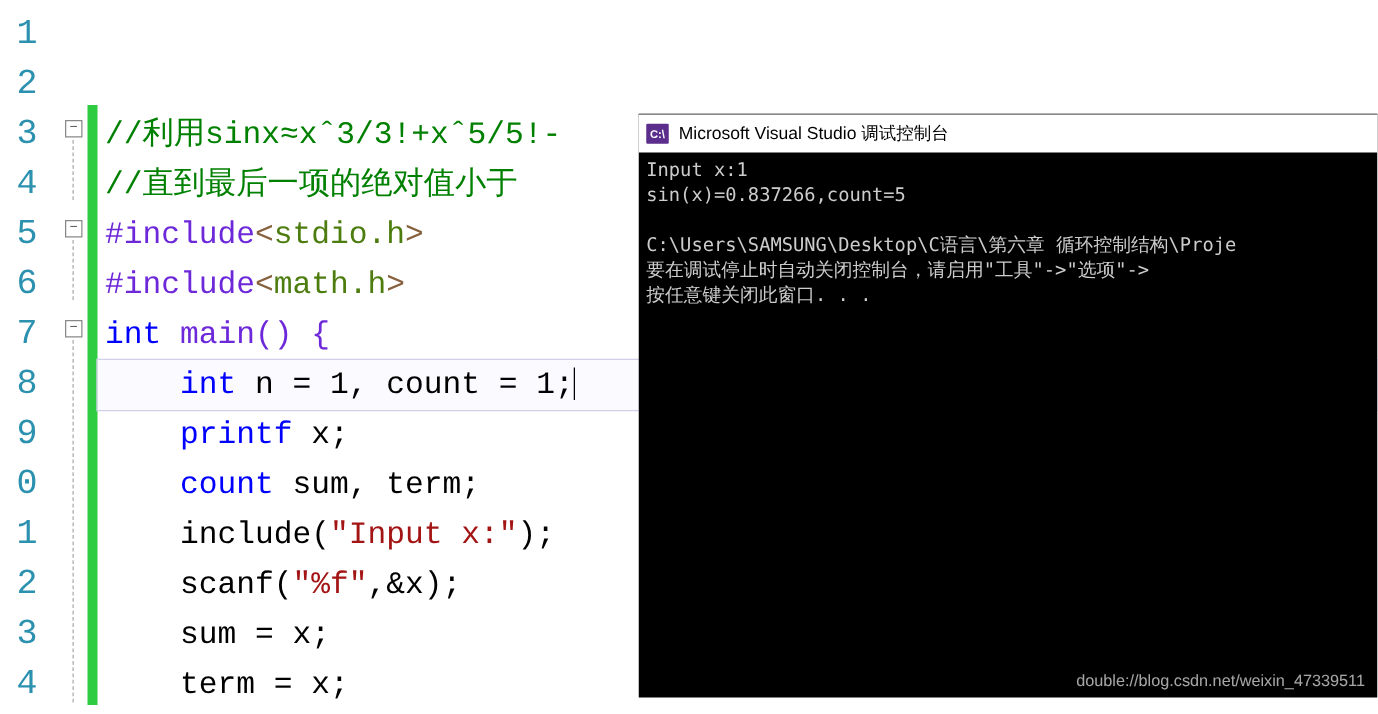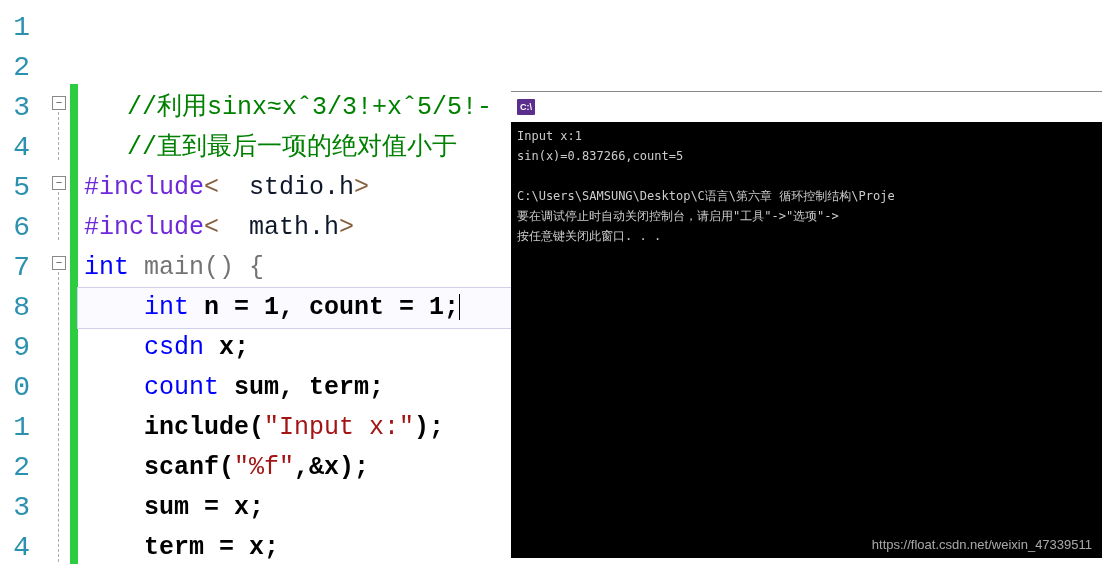--- a/index.html
+++ b/index.html
@@ -66,28 +66,28 @@
     }
     .code-line {
       height: 40px;
       white-space: pre;
       padding-left: 6px;
     }
     .highlight-line {
       background: #fafaff;
       outline: 1px solid #d0d0e8;
     }
-    .c-comment { color: #008000; margin-left: 43px; }
+    .c-comment { color: #008000; }
     .c-keyword { color: #0000ff; }
     .c-include { color: #6d28d9; }
     .c-inc-bracket { color: #87613e; }
-    .c-header { color: #0f172a; margin-left: 30px; }
-    .c-func { color: #737373; }
+    .c-header { color: #4d7c0f; }
+    .c-func { color: #6d28d9; }
     .c-string { color: #a31515; }
-    .c-plain { color: #000; font-weight: bold; }
+    .c-plain { color: #000; }
     .cursor-bar {
       display: inline-block;
       width: 1px;
       height: 26px;
       background: #000;
       vertical-align: middle;
     }
     
     .console-window {
       position: absolute;
@@ -121,21 +121,21 @@
       display: flex;
       align-items: center;
       justify-content: center;
       border-radius: 1px;
     }
     .console-body {
       flex: 1;
       padding: 4px 6px;
       color: #ccc;
       font-family: 'NSimSun', 'SimSun', Consolas, monospace;
-      font-size: 12px;
+      font-size: 15px;
       line-height: 20px;
       white-space: pre;
     }
     .watermark {
       position: absolute;
       right: 10px;
       bottom: 6px;
       color: rgba(255,255,255,0.65);
       font-size: 13px;
       font-family: Arial, sans-serif;
@@ -174,33 +174,34 @@
 
   <div class="code-area">
     <div class="code-line"></div>
     <div class="code-line"></div>
     <div class="code-line"><span class="c-comment">//利用sinx≈xˆ3/3!+xˆ5/5!-</span></div>
     <div class="code-line"><span class="c-comment">//直到最后一项的绝对值小于</span></div>
     <div class="code-line"><span class="c-include">#include</span><span class="c-inc-bracket">&lt;</span><span class="c-header">stdio.h</span><span class="c-inc-bracket">&gt;</span></div>
     <div class="code-line"><span class="c-include">#include</span><span class="c-inc-bracket">&lt;</span><span class="c-header">math.h</span><span class="c-inc-bracket">&gt;</span></div>
     <div class="code-line"><span class="c-keyword">int</span><span class="c-func"> main() {</span></div>
     <div class="code-line highlight-line">    <span class="c-keyword">int</span><span class="c-plain"> n = 1, count = 1;</span><span class="cursor-bar"></span></div>
-    <div class="code-line">    <span class="c-keyword">csdn</span><span class="c-plain"> x;</span></div>
+    <div class="code-line">    <span class="c-keyword">printf</span><span class="c-plain"> x;</span></div>
     <div class="code-line">    <span class="c-keyword">count</span><span class="c-plain"> sum, term;</span></div>
     <div class="code-line">    <span class="c-plain">include(</span><span class="c-string">"Input x:"</span><span class="c-plain">);</span></div>
     <div class="code-line">    <span class="c-plain">scanf(</span><span class="c-string">"%f"</span><span class="c-plain">,&amp;x);</span></div>
     <div class="code-line">    <span class="c-plain">sum = x;</span></div>
     <div class="code-line">    <span class="c-plain">term = x;</span></div>
   </div>
 </div>
 
 <div class="console-window">
   <div class="console-titlebar">
     <div class="console-icon">C:\</div>
+    <span>Microsoft Visual Studio 调试控制台</span>
   </div>
   <div class="console-body"><span>Input x:1</span>
 <span>sin(x)=0.837266,count=5</span>
 <span></span>
 <span>C:\Users\SAMSUNG\Desktop\C语言\第六章 循环控制结构\Proje</span>
 <span>要在调试停止时自动关闭控制台，请启用"工具"-&gt;"选项"-&gt;</span>
 <span>按任意键关闭此窗口. . .</span></div>
-  <div class="watermark">https://float.csdn.net/weixin_47339511</div>
+  <div class="watermark">double://blog.csdn.net/weixin_47339511</div>
 </div>
 
 </body></html>

